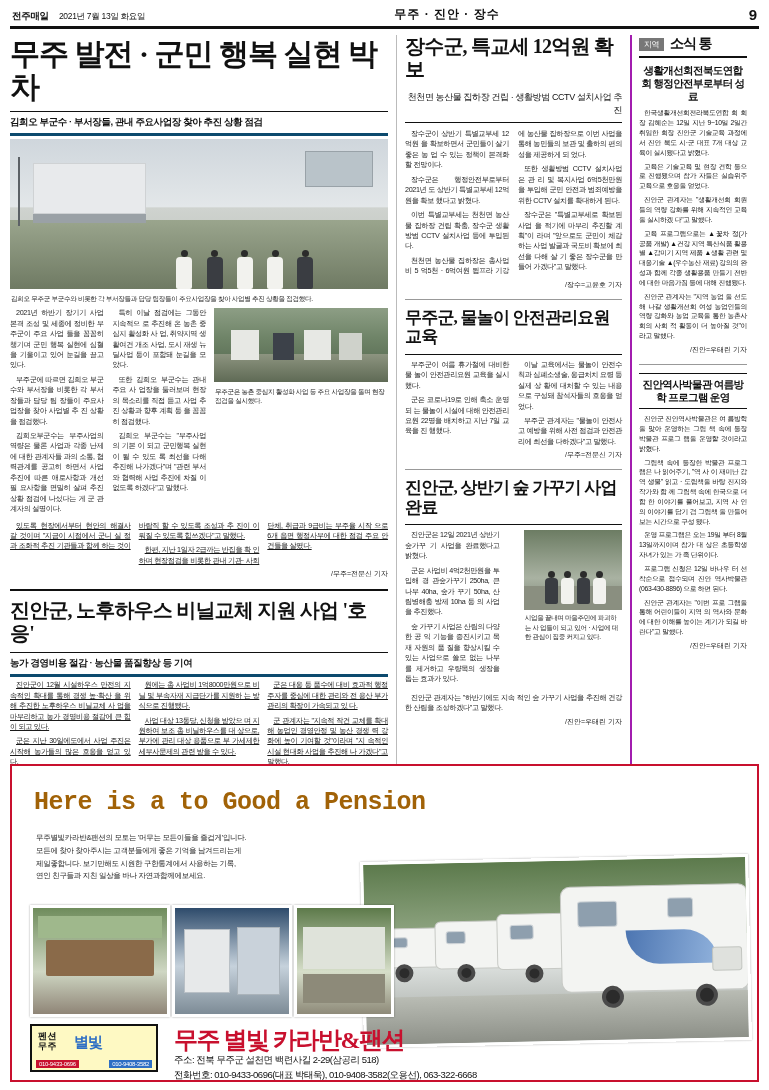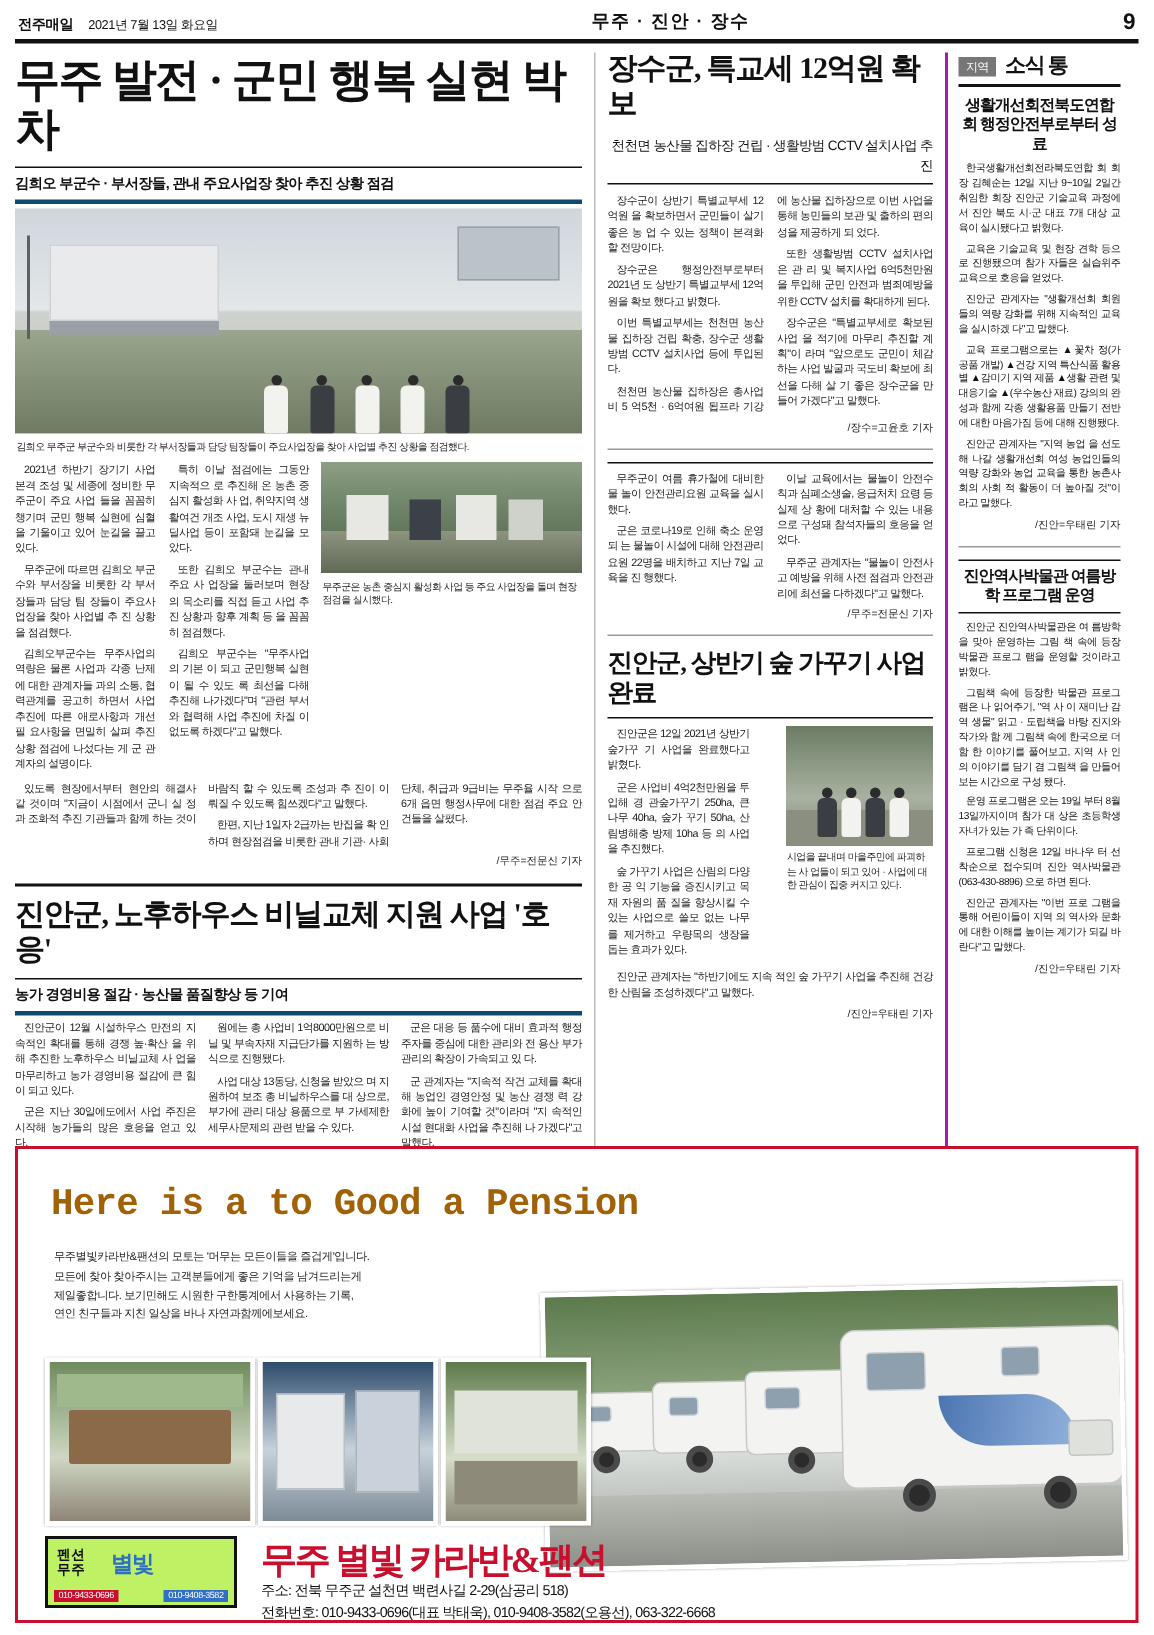--- a/index.html
+++ b/index.html
@@ -46,21 +46,21 @@
   }
   .deck { font-size:9px; letter-spacing:-0.4px; padding:3px 0 5px 0; border-bottom:1px solid #111; margin-bottom:6px;text-align:right;}
 
   .rule-thin { border-top:1px solid #999; margin:9px 0 8px 0; }
   .rule-thick { border-top:2px solid #111; margin:10px 0 8px 0; }
 
   
   .body { font-size:7.2px; line-height:1.45; letter-spacing:-0.35px; text-align:justify; color:#1a1a1a; }
   .body p { margin:0 0 4px 0; text-indent:6px; }
   .cols2 { column-count:2; column-gap:9px; }
-  .cols3 { column-count:3; column-gap:8px; }
+  .cols3 { column-count:3; column-gap:8px;text-decoration:underline; }
   .cols4 { column-count:4; column-gap:7px; }
   .byline { font-size:7px; text-align:right; color:#222; margin-top:3px; }
 
   
   .photo { position:relative; background:#b9bdbb; overflow:hidden; }
   .cap { font-size:6.6px; line-height:1.4; letter-spacing:-0.35px; color:#222; padding:3px 1px 0 1px; }
 
   .ph-main { width:100%; height:150px; margin:0 0 2px 0; }
   .ph-sm { width:100%; height:74px; margin:0 0 2px 0; }
 
@@ -91,21 +91,21 @@
   .ad-ph { position:absolute; border:3px solid #fff; box-shadow:0 0 2px rgba(0,0,0,.35); overflow:hidden;}
   .ad-ph1 { left:18px; top:139px; width:140px; height:112px; background:linear-gradient(180deg,#6f8c5c,#cfd7c3 60%,#8f8577);}
   .ad-ph2 { left:160px; top:139px; width:120px; height:112px; background:linear-gradient(180deg,#2e4b6b,#c6d2dc 55%,#7d8b96);}
   .ad-ph3 { left:282px; top:139px; width:100px; height:112px; background:linear-gradient(180deg,#5d7a4a,#d6dec9 60%,#8e8a79);}
   .ad-ph4 { left:350px; top:92px; width:388px; height:186px; background:linear-gradient(180deg,#7f9c6d 0%, #9fb692 30%, #dfe3e1 55%, #9a9f99 100%); transform:rotate(-1.2deg);}
 
   .van { position:absolute; background:#f3f4f2; border:1px solid #c7c9c5; border-radius:6px; }
   .van .win { position:absolute; background:#8e9fae; border:1px solid #cfd4d8; border-radius:3px;}
   .wheel { position:absolute; width:18px; height:18px; border-radius:50%; background:#2b2b2b; border:4px solid #4a4a4a;}
 
-  .ad-logo { position:absolute; left:18px; top:258px; width:128px; height:48px; border:2px solid #111; background:#bef264;padding-left:34px;}
+  .ad-logo { position:absolute; left:18px; top:258px; width:128px; height:48px; border:2px solid #111; background:#fef9c3;padding-left:34px;}
   .ad-logo .lg1 { position:absolute; left:6px; top:6px; font-size:9px; font-weight:bold; letter-spacing:-1px; color:#111; line-height:1.1;}
   .ad-logo .lg2 { position:absolute; left:42px; top:7px; font-size:15px; font-weight:bold; color:#2f6fc4; font-family:"Liberation Serif", serif; letter-spacing:-1px;}
   .ad-logo .lg3 { position:absolute; left:42px; top:26px; font-size:14px; font-weight:bold; color:#111; letter-spacing:-0.5px;margin-top:32px;}
   .ad-logo .lg4 { position:absolute; left:4px; bottom:2px; font-size:6px; color:#fff; background:#c8102e; padding:1px 3px; letter-spacing:-0.3px;}
   .ad-logo .lg5 { position:absolute; right:4px; bottom:2px; font-size:6px; color:#fff; background:#2f6fc4; padding:1px 3px; letter-spacing:-0.3px;}
 
   .ad-brand { position:absolute; left:162px; top:258px; font-family:"Liberation Serif", serif; font-size:24px; font-weight:bold; color:#c8102e; letter-spacing:-1.5px;}
   .ad-addr { position:absolute; left:162px; top:288px; font-size:9.5px; letter-spacing:-0.5px; color:#111;}
   .ad-tel { position:absolute; left:162px; top:303px; font-size:9.5px; letter-spacing:-0.5px; color:#111;}
 </style>
@@ -225,20 +225,21 @@
         <p>장수군은 행정안전부로부터 2021년 도 상반기 특별교부세 12억원을 확보 했다고 밝혔다.</p>
         <p>이번 특별교부세는 천천면 농산물 집하장 건립 확충, 장수군 생활방범 CCTV 설치사업 등에 투입된다.</p>
         <p>천천면 농산물 집하장은 총사업비 5 억5천 · 6억여원 됩프라 기강에 농산물 집하장으로 이번 사업을 통해 농민들의 보관 및 출하의 편의성을 제공하게 되 었다.</p>
         <p>또한 생활방범 CCTV 설치사업은 관 리 및 복지사업 6억5천만원을 투입해 군민 안전과 범죄예방을 위한 CCTV 설치를 확대하게 된다.</p>
         <p>장수군은 "특별교부세로 확보된 사업 을 적기에 마무리 추진할 계획"이 라며 "앞으로도 군민이 체감하는 사업 발굴과 국도비 확보에 최선을 다해 살 기 좋은 장수군을 만들어 가겠다"고 말했다.</p>
       </div>
       <div class="byline">/장수=고윤호 기자</div>
 
       <div class="rule-thin"></div>
 
+      <h2 class="head-b small">무주군, 물놀이 안전관리요원 교육</h2>
       <div class="body cols2" style="border-top:1px solid #111;padding-top:5px;">
         <p>무주군이 여름 휴가철에 대비한 물 놀이 안전관리요원 교육을 실시했다.</p>
         <p>군은 코로나19로 인해 축소 운영되 는 물놀이 시설에 대해 안전관리요원 22명을 배치하고 지난 7일 교육을 진 행했다.</p>
         <p>이날 교육에서는 물놀이 안전수칙과 심폐소생술, 응급처치 요령 등 실제 상 황에 대처할 수 있는 내용으로 구성돼 참석자들의 호응을 얻었다.</p>
         <p>무주군 관계자는 "물놀이 안전사고 예방을 위해 사전 점검과 안전관리에 최선을 다하겠다"고 말했다.</p>
       </div>
       <div class="byline">/무주=전문신 기자</div>
 
       <div class="rule-thin"></div>
 

